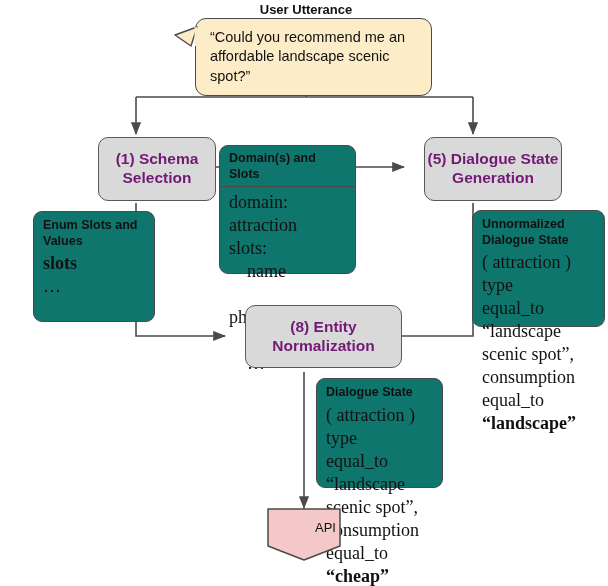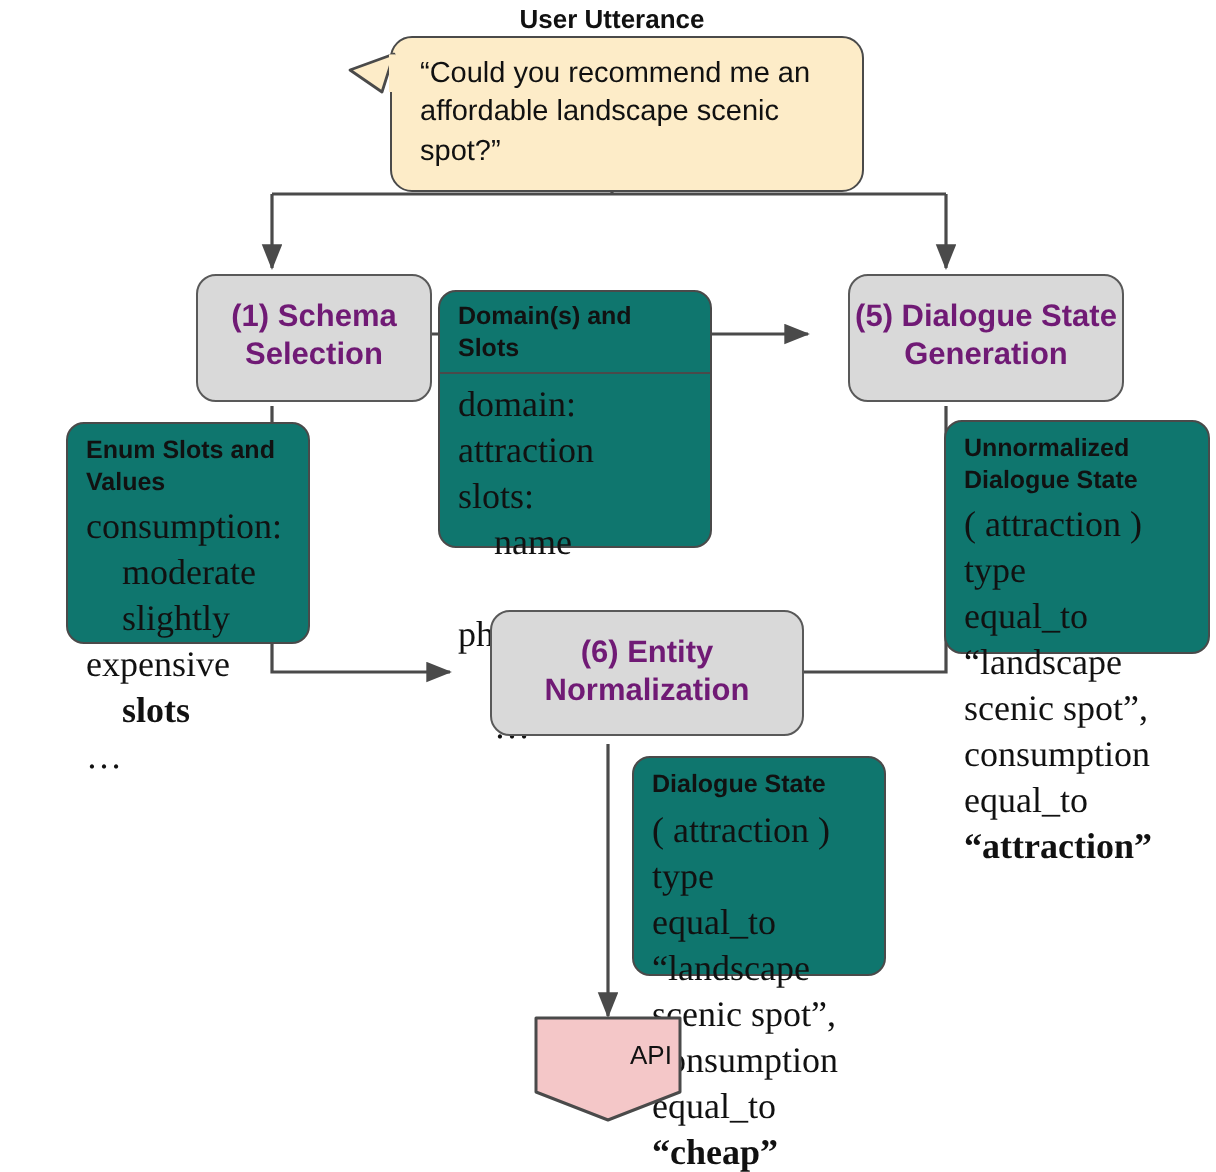--- a/index.html
+++ b/index.html
@@ -166,38 +166,35 @@
     consumption
     …</div>
   </div>
 
   <div class="node proc" style="left:404px; top:137px; width:138px; height:64px; white-space:pre-line;">(5) Dialogue State
 Generation</div>
 
   <div class="node card" style="left:6px; top:211px; width:122px; height:111px;margin-left:27px;">
     <div class="card-title" style="white-space:pre-line;">Enum Slots and
 Values</div>
-    <div class="card-body"><span>consumption:
-    moderate
-    slightly expensive
-    </span><b>slots</b><span>
+    <div class="card-body"><b>slots</b><span>
 …</span></div>
   </div>
 
   <div class="node card" style="left:472px; top:210px; width:133px; height:117px;">
     <div class="card-title" style="white-space:pre-line;">Unnormalized
 Dialogue State</div>
     <div class="card-body"><span>( attraction ) type
 equal_to “landscape
 scenic spot”,
 consumption equal_to
-</span><b>“attraction”</b><span></span></div>
-  </div>
-
-  <div class="node proc" style="left:225px; top:305px; width:157px; height:63px; white-space:pre-line;">(6) Entity
+</span><b>“landscape”</b><span></span></div>
+  </div>
+
+  <div class="node proc" style="left:225px; top:305px; width:157px; height:63px; white-space:pre-line;">(8) Entity
 Normalization</div>
 
   <div class="node card" style="left:316px; top:378px; width:127px; height:110px;">
     <div class="card-title">Dialogue State</div>
     <div class="card-body"><span>( attraction ) type
 equal_to “landscape
 scenic spot”,
 consumption equal_to
 </span><b>“cheap”</b><span></span></div>
   </div>

